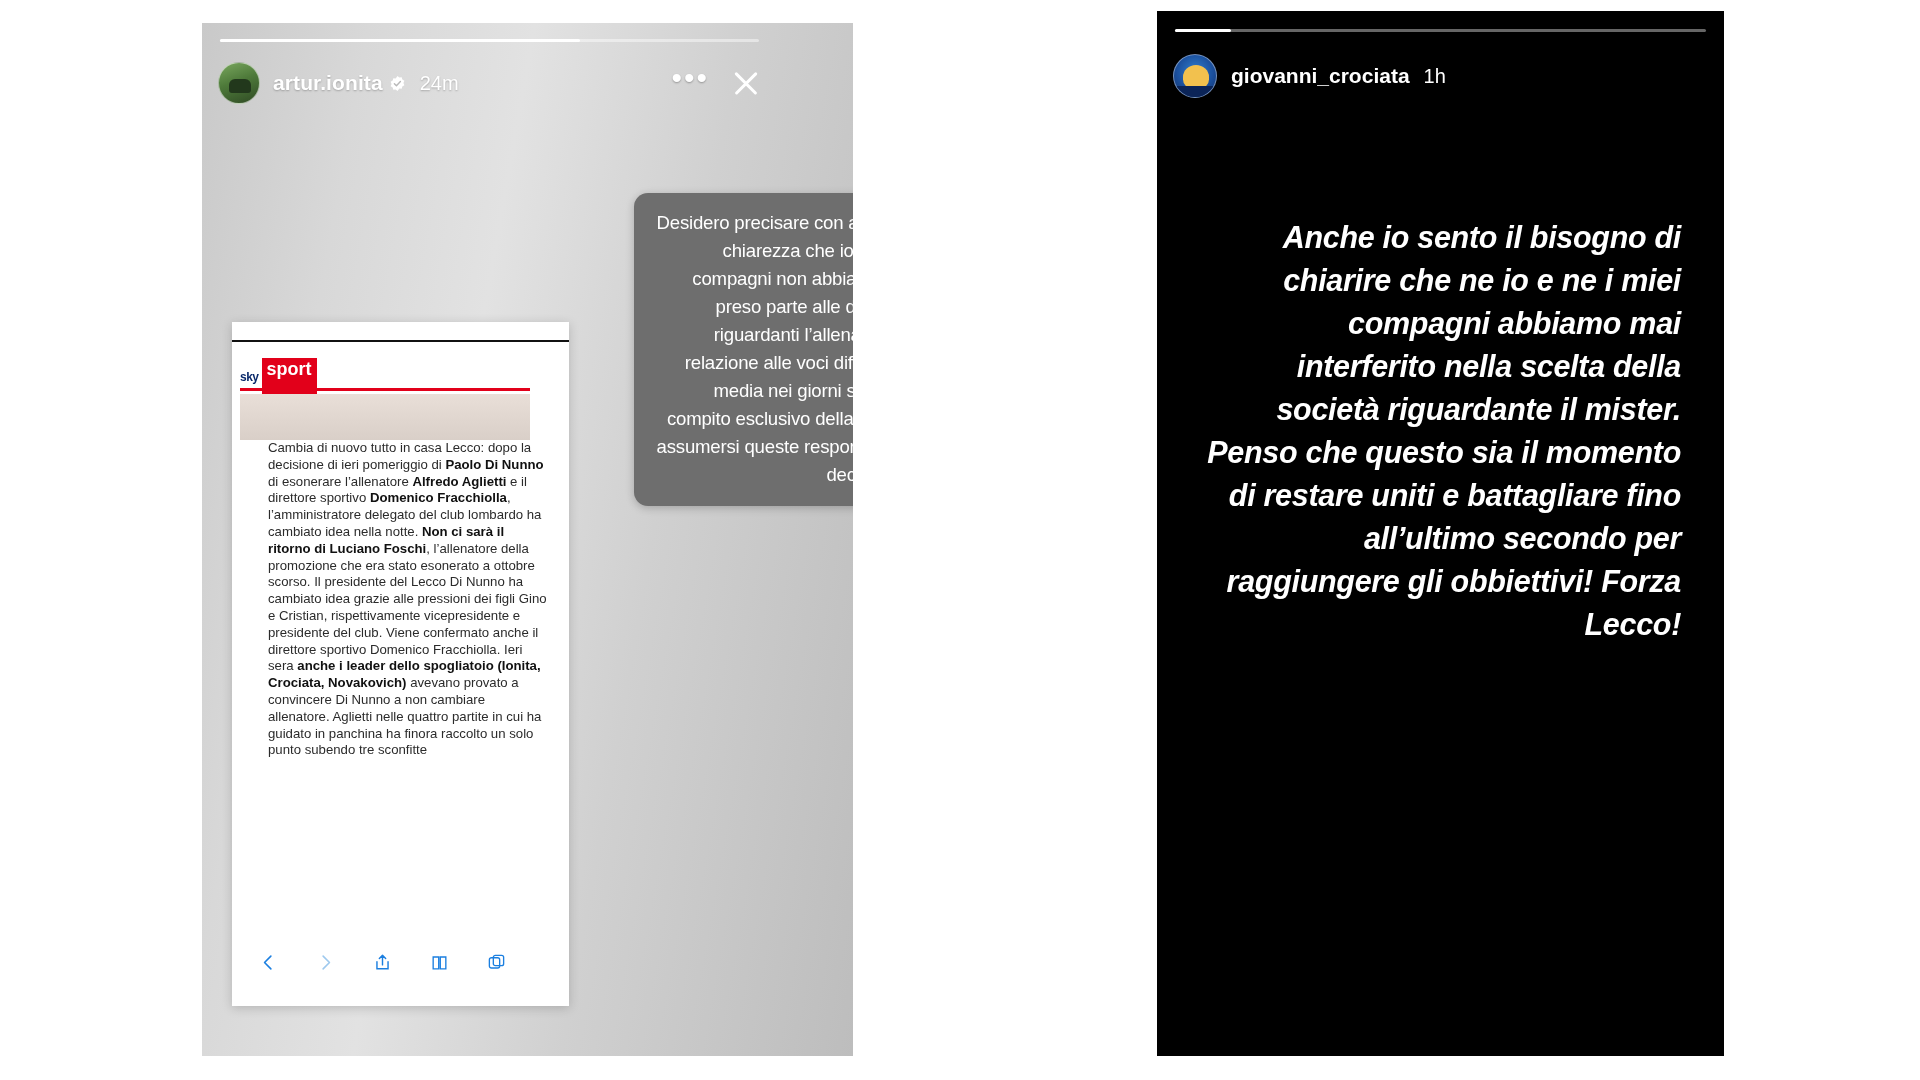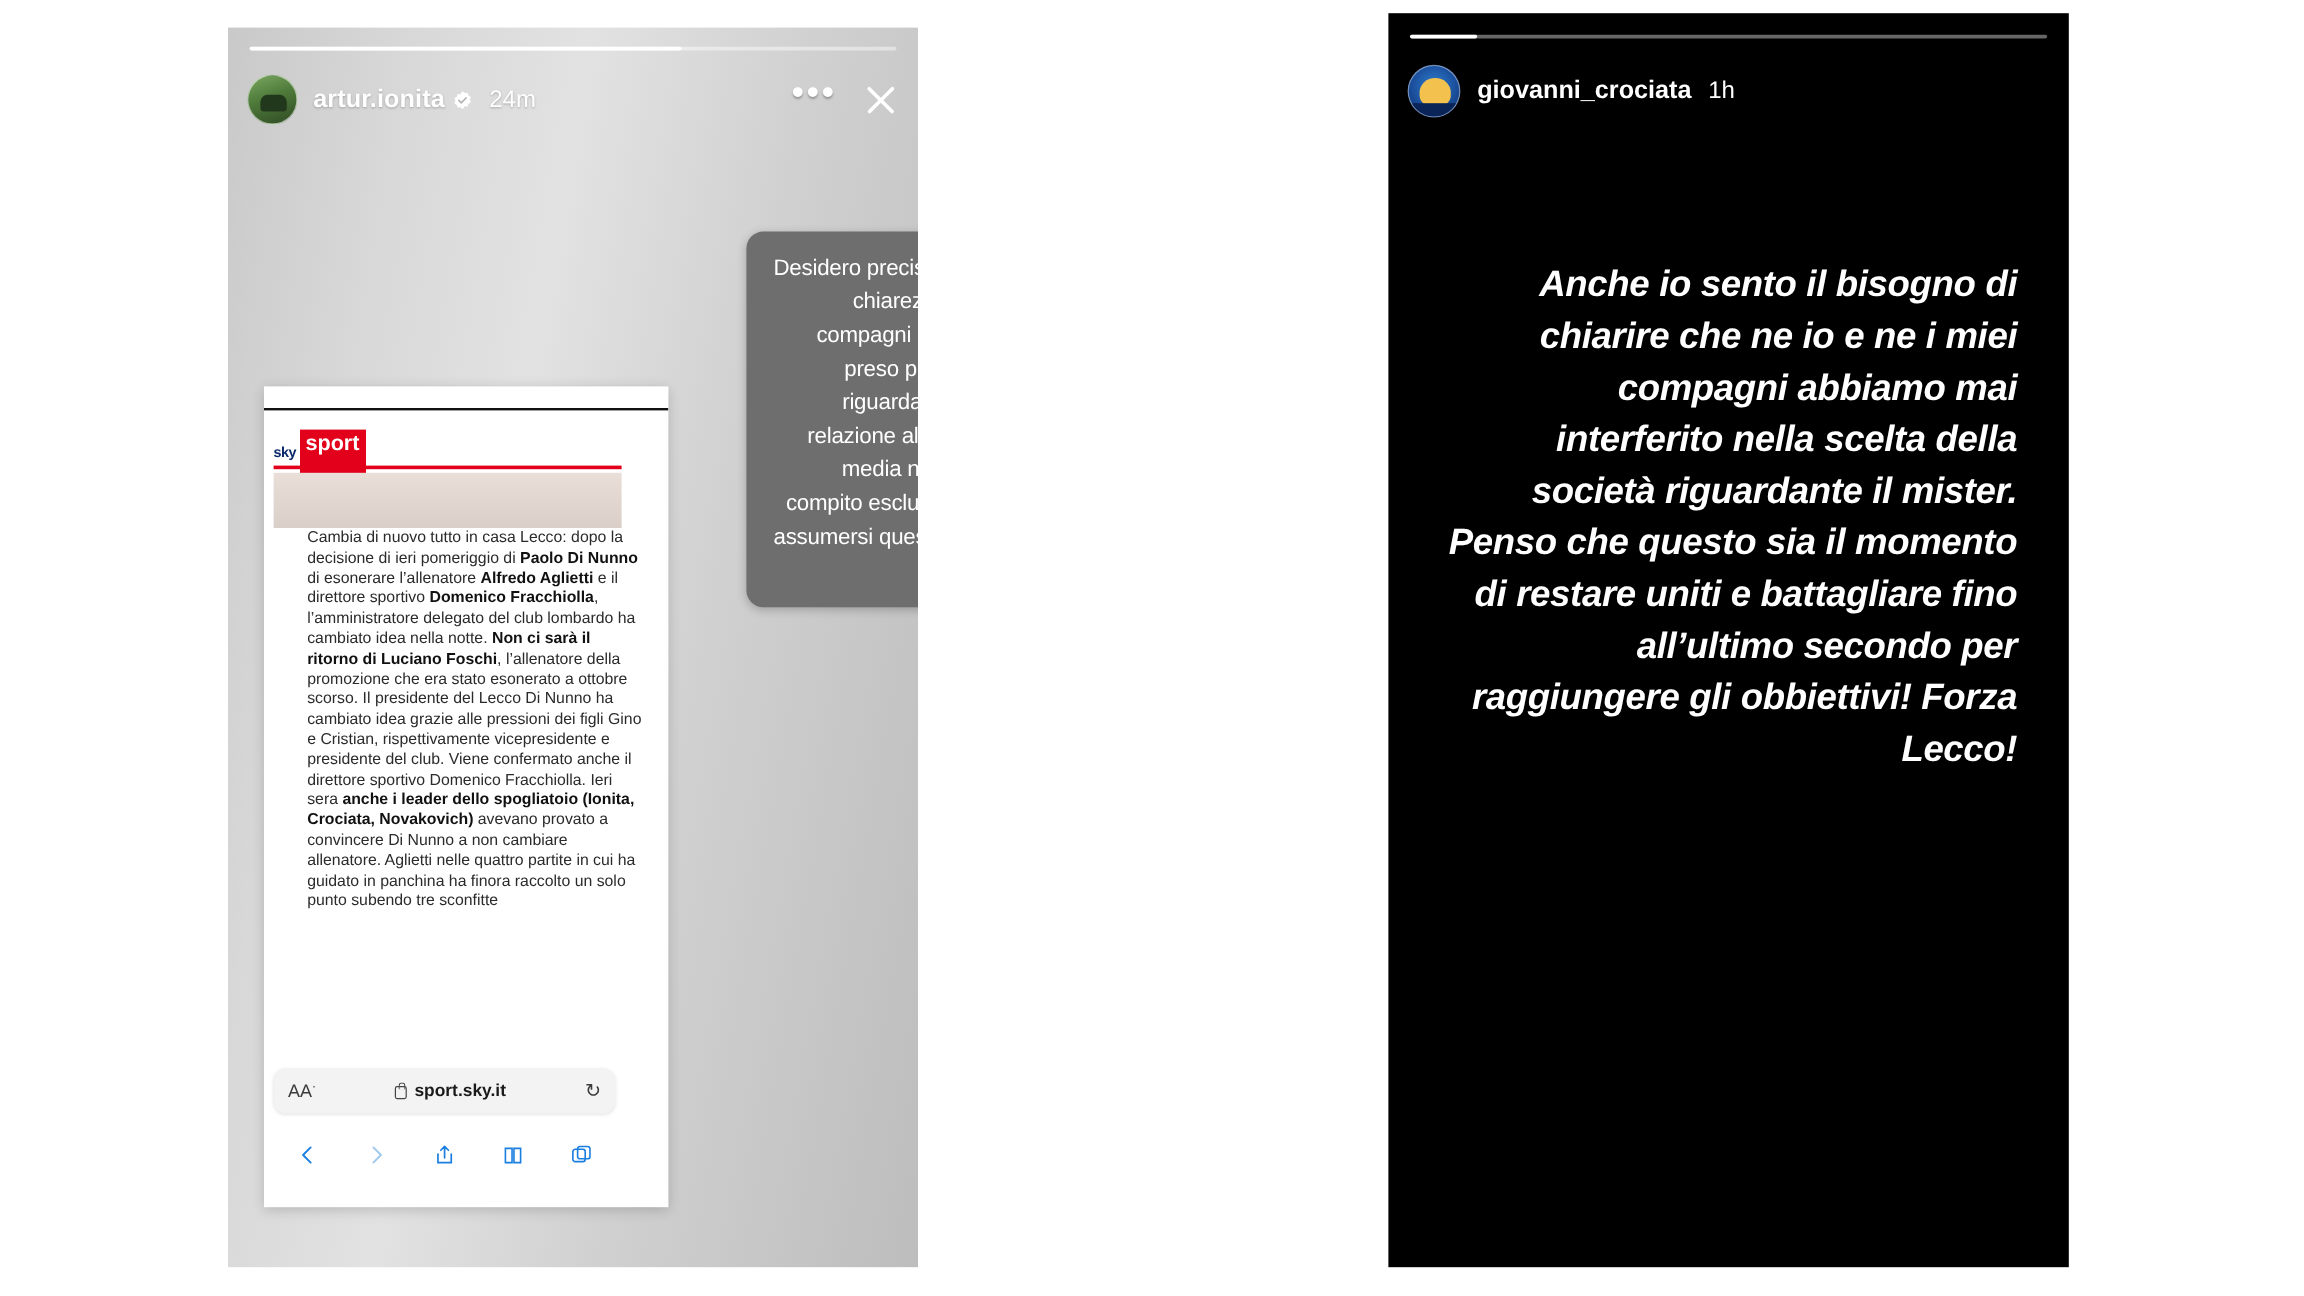--- a/index.html
+++ b/index.html
@@ -15,23 +15,23 @@
   #root {
     position: relative;
     width: 1920px;
     height: 1080px;
     background: #ffffff;
   }
 
   
   .story1 {
     position: absolute;
-    left: 190px;
+    left: 202px;
     top: 23px;
-    width: 575px;
+    width: 651px;
     height: 1033px;
     background: linear-gradient(100deg, #c9c9c9 0%, #d8d8d8 20%, #e2e2e2 40%, #d0d0d0 65%, #bdbdbd 100%);
     overflow: hidden;
   }
 
   .progress-track {
     position: absolute;
     left: 18px;
     top: 16px;
     width: 539px;
@@ -391,28 +391,20 @@
 
       <div class="sky-logo">
         <span class="sky-word">sky</span>
         <span class="sport-word">sport</span>
       </div>
       <div class="red-rule"></div>
       <div class="photo-strip"></div>
 
       <div class="article">Cambia di nuovo tutto in casa Lecco: dopo la decisione di ieri pomeriggio di <b>Paolo Di Nunno</b> di esonerare l’allenatore <b>Alfredo Aglietti</b> e il direttore sportivo <b>Domenico Fracchiolla</b>, l’amministratore delegato del club lombardo ha cambiato idea nella notte. <b>Non ci sarà il ritorno di Luciano Foschi</b>, l’allenatore della promozione che era stato esonerato a ottobre scorso. Il presidente del Lecco Di Nunno ha cambiato idea grazie alle pressioni dei figli Gino e Cristian, rispettivamente vicepresidente e presidente del club. Viene confermato anche il direttore sportivo Domenico Fracchiolla. Ieri sera <b>anche i leader dello spogliatoio (Ionita, Crociata, Novakovich)</b> avevano provato a convincere Di Nunno a non cambiare allenatore. Aglietti nelle quattro partite in cui ha guidato in panchina ha finora raccolto un solo punto subendo tre sconfitte</div>
 
-      <div class="browser-bar">
-        <span class="aa">AA<sup>·</sup></span>
-        <span class="url-wrap">
-          <span class="lock"></span>
-          <span class="url-text">sport.sky.it</span>
-        </span>
-        <span class="reload">↻</span>
-      </div>
 
       <div class="toolbar">
         <span class="tb-icon dim">
           <svg viewBox="0 0 24 24" width="19" height="19">
               <path d="M15 4l-8 8 8 8" fill="none" stroke="#1b7fe0" stroke-width="2" stroke-linecap="round" stroke-linejoin="round"></path>
             </svg>
         </span>
         <span class="tb-icon dim">
           <svg viewBox="0 0 24 24" width="19" height="19">
               <path d="M9 4l8 8-8 8" fill="none" stroke="#9ec9ee" stroke-width="2" stroke-linecap="round" stroke-linejoin="round"></path>

